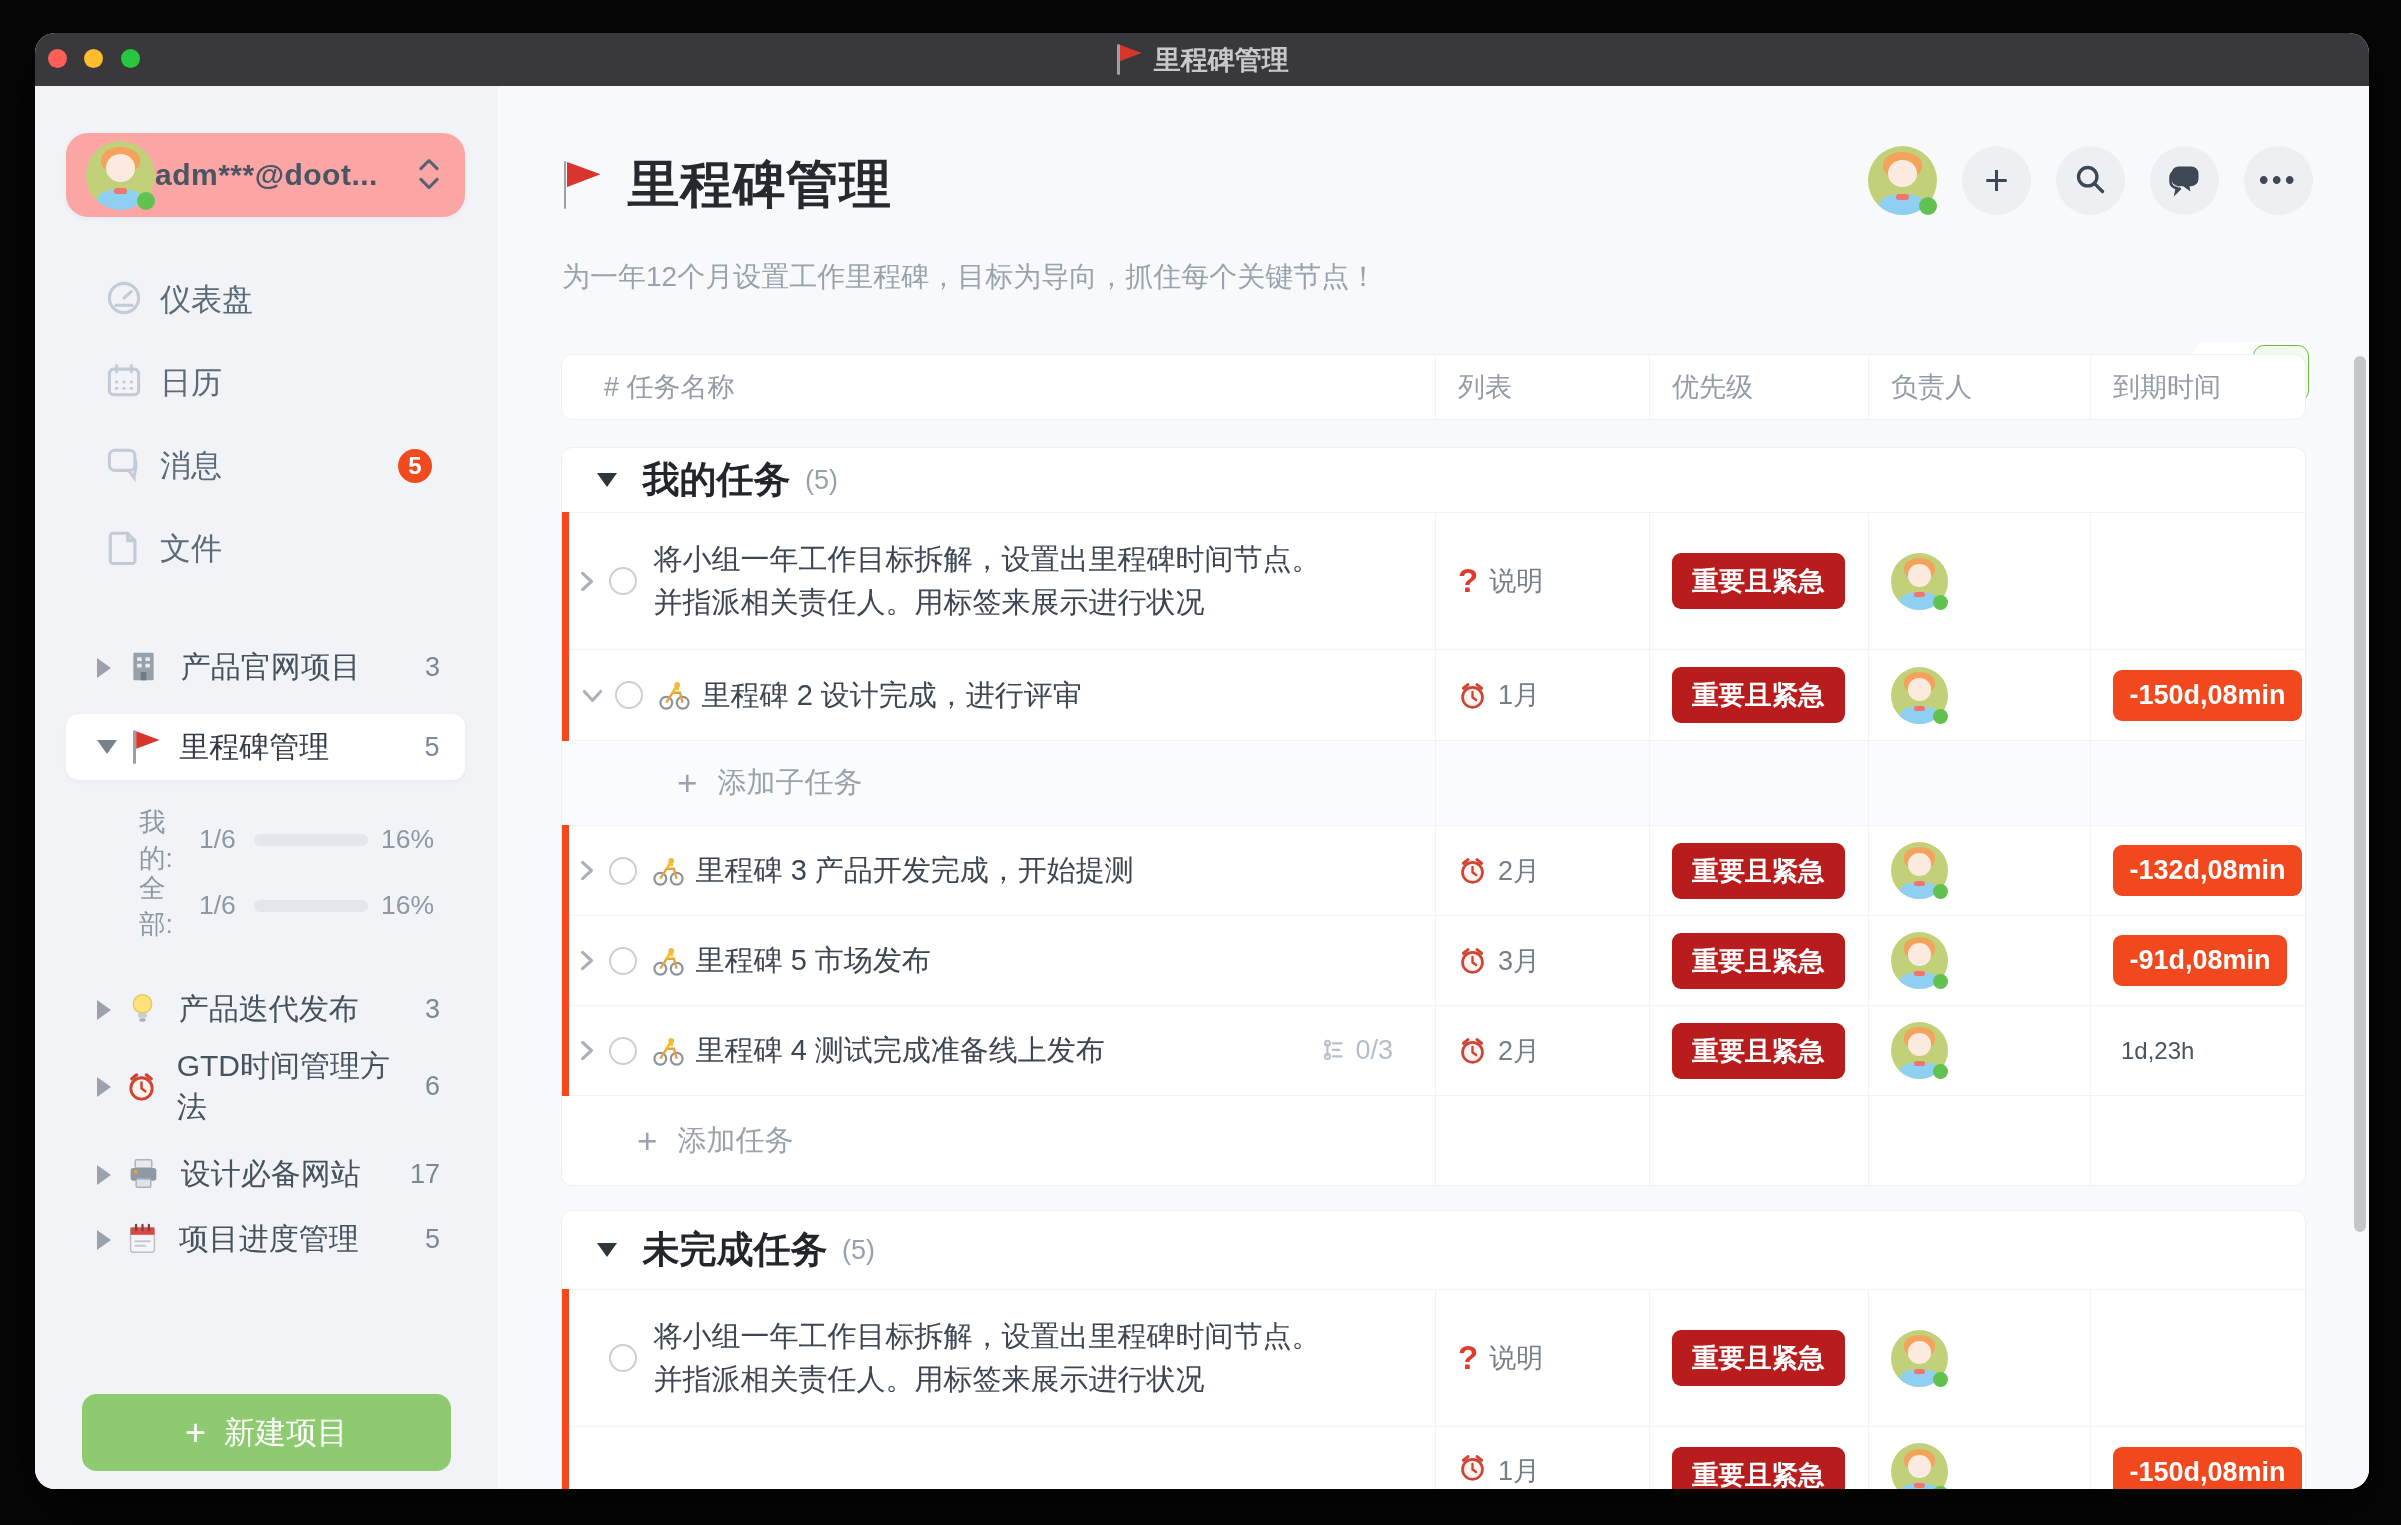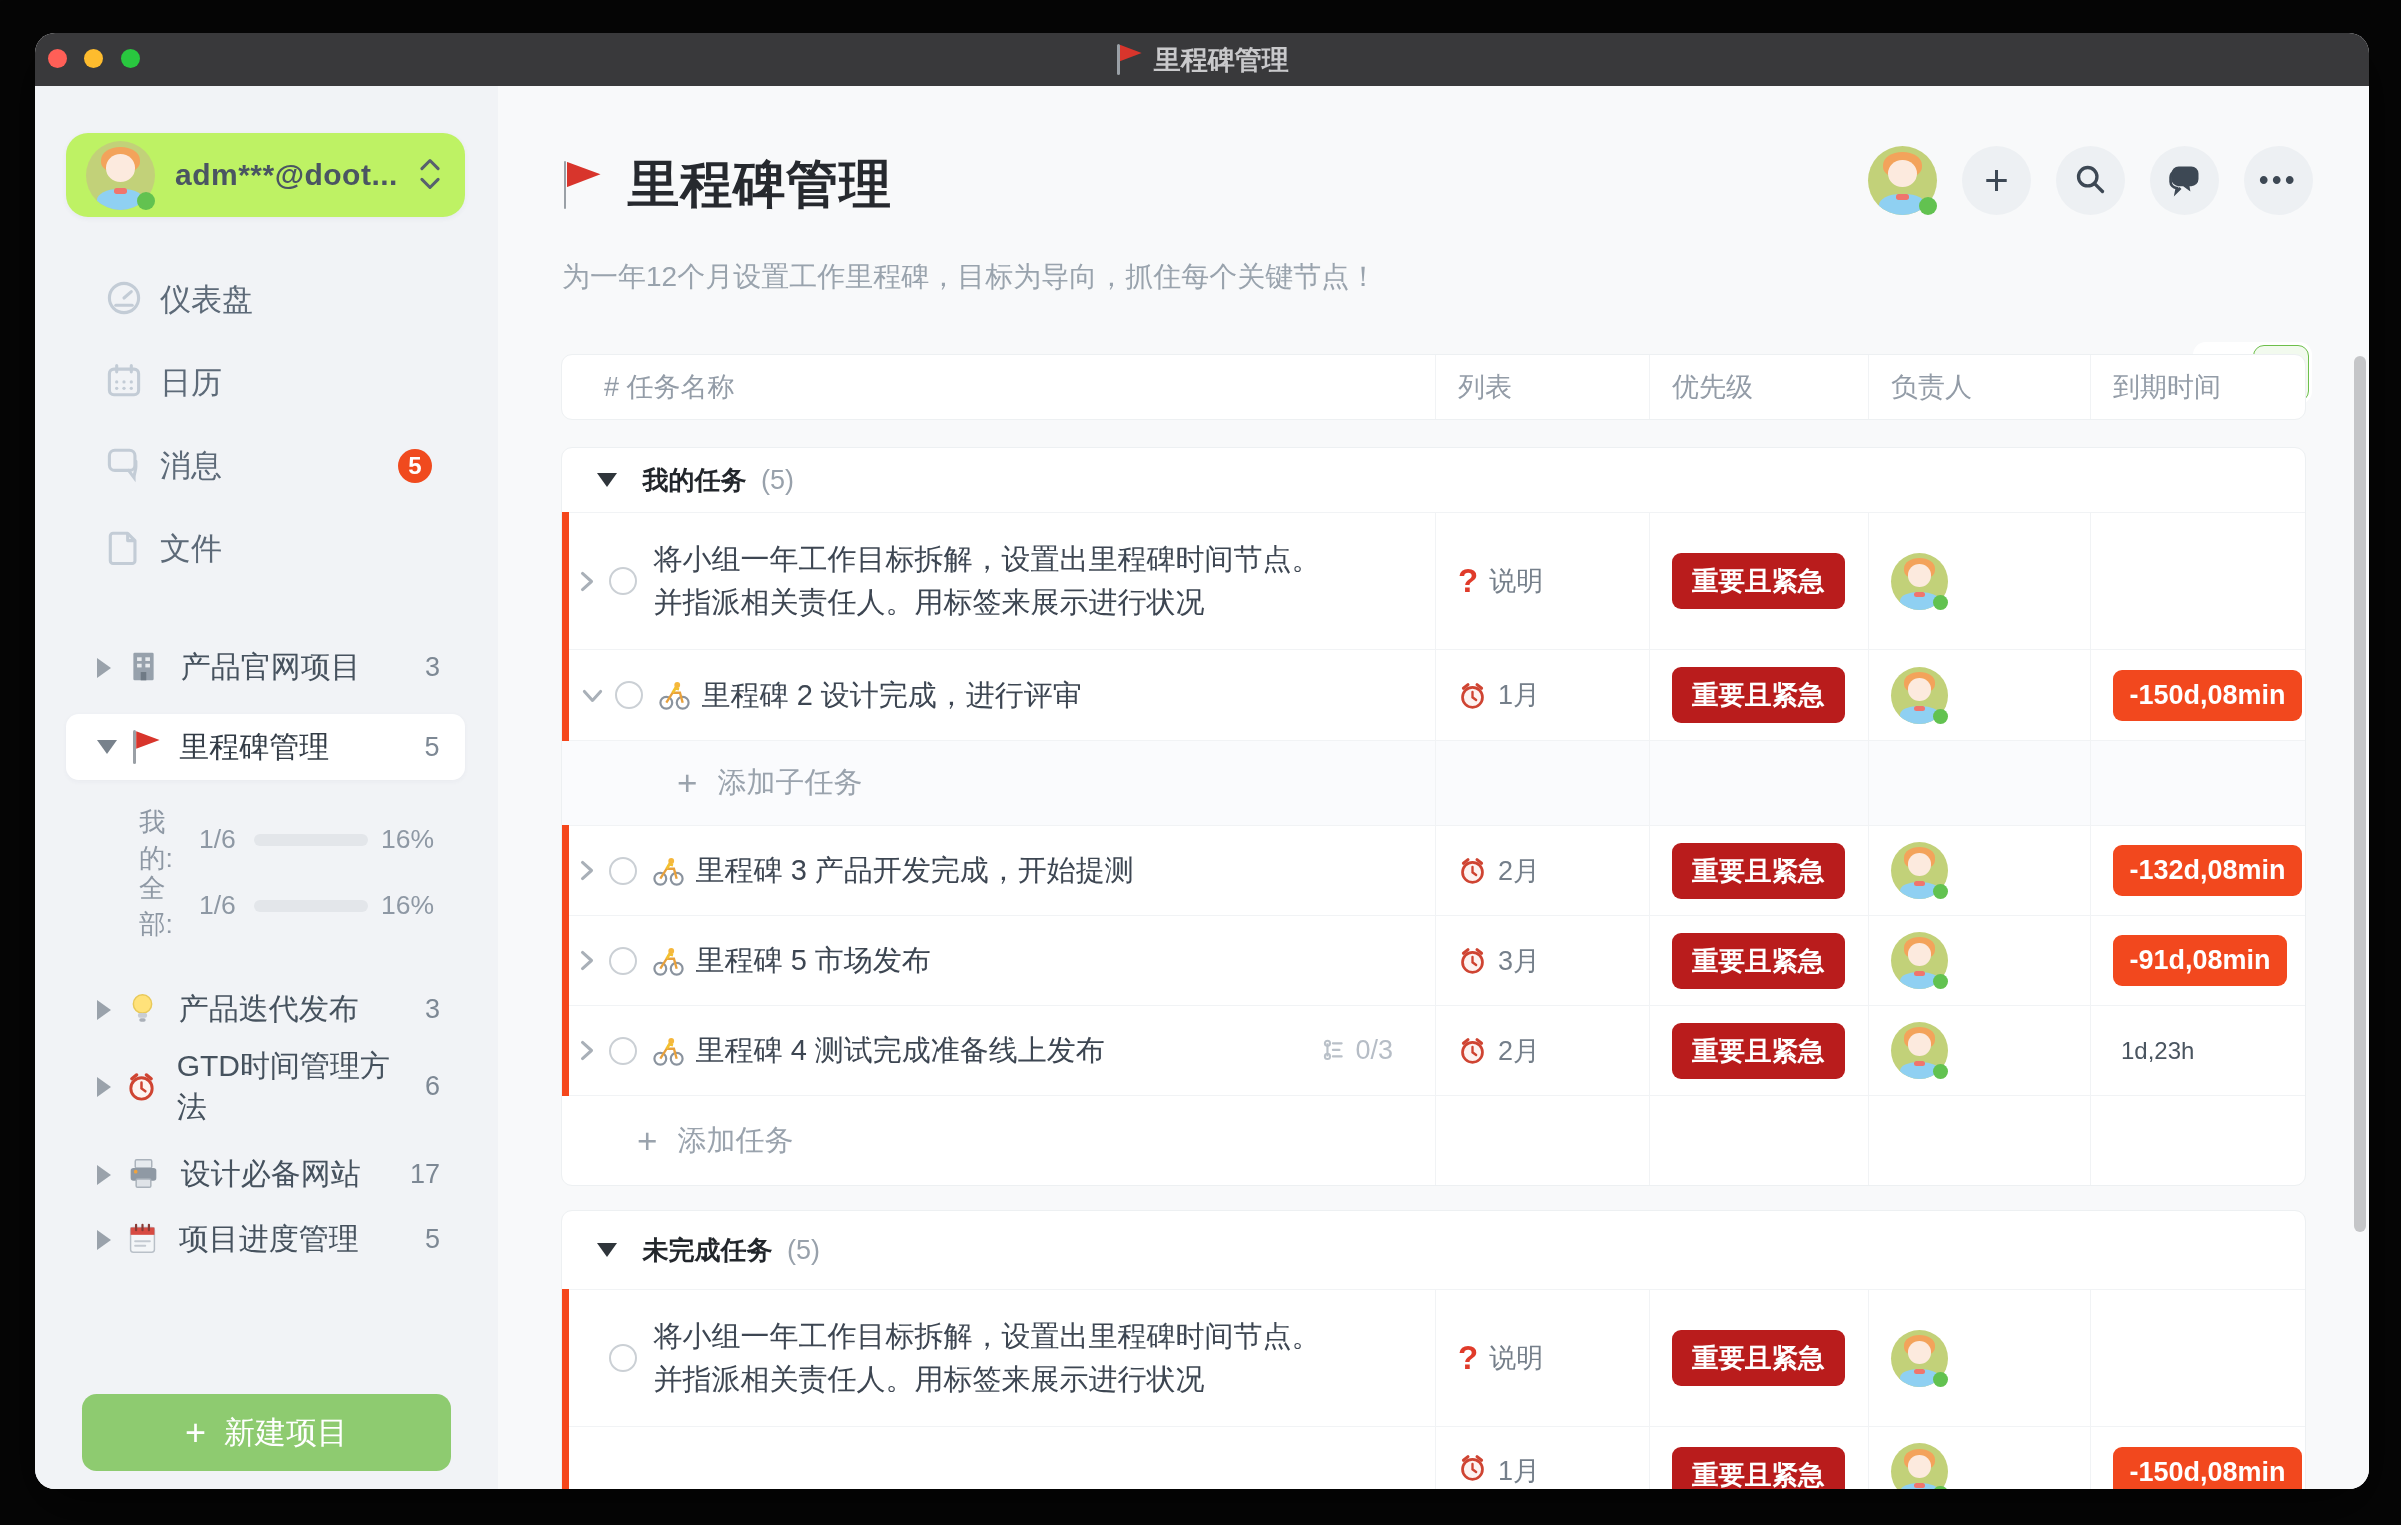--- a/index.html
+++ b/index.html
@@ -15,21 +15,21 @@
 
   
   .flagicon { position:relative; display:inline-block; width:.95em; height:1.15em; }
   .flagicon::before { content:""; position:absolute; left:1.8px; top:0; bottom:0; width:2.7px; background:#9aa0a6; border-radius:1.8px; }
   .flagicon::after { content:""; position:absolute; left:4.6px; top:0.9px; width:85%; height:62%; background:#d8352c; clip-path:polygon(0 0,100% 42%,0 85%); }
 
   .bodyrow { flex:1; display:flex; min-height:0; }
 
   
   .sidebar { width:463px; flex:0 0 463px; background:#f1f3f6; position:relative; }
-  .user-chip { position:absolute; left:31px; top:47px; width:399px; height:84px; background:#bef264; border-radius:22px; display:flex; align-items:center; padding:0 24px 0 20px; gap:20px; box-shadow:0 1.8px 5.5px rgba(40,60,90,.05); cursor:pointer; }
+  .user-chip { position:absolute; left:31px; top:47px; width:399px; height:84px; background:#fca5a5; border-radius:22px; display:flex; align-items:center; padding:0 24px 0 20px; box-shadow:0 1.8px 5.5px rgba(40,60,90,.05); cursor:pointer; }
   .user-email { font-size:30px; font-weight:700; color:#4a5562; letter-spacing:0.5px; }
   .chev-updown { margin-left:auto; color:#57616e; }
 
   
   .avatar { position:relative; border-radius:50%; background:#c2d179; overflow:visible; flex:0 0 auto; }
   .avatar .clip { position:absolute; inset:0; border-radius:50%; overflow:hidden; }
   .avatar .hair { position:absolute; left:22%; top:9%; width:56%; height:38%; background:#f3a35b; border-radius:50% 50% 42% 42%; }
   .avatar .face { position:absolute; left:29%; top:20%; width:42%; height:40%; background:#fceade; border-radius:50%; }
   .avatar .torso{ position:absolute; left:16%; bottom:-4%; width:68%; height:34%; background:#8fd0f2; border-radius:46% 46% 0 0; }
   .avatar .bow  { position:absolute; left:41%; bottom:22%; width:18%; height:9%; background:#f0756d; border-radius:2.7px; }
@@ -84,21 +84,21 @@
   .hcell { display:flex; align-items:center; font-size:27px; color:#939ca7; border-right:0.9px solid #f1f3f5; padding-left:22px; }
   .hcell:last-child { border-right:none; }
   .w0{width:874px;} .w1{width:214px;} .w2{width:219px;} .w3{width:222px;} .w4{flex:1;}
   .hcell.w0 { padding-left:42px; }
 
   .gcard { position:absolute; left:63px; width:1745px; background:#fff; border:0.9px solid #edf0f2; border-radius:11px; overflow:hidden; display:flex; flex-direction:column; }
   .gcard1 { top:361px; height:739px; }
   .gcard2 { top:1124px; height:383px; }
 
   .g-header { display:flex; align-items:center; padding-left:35px; gap:25.5px; }
-  .g-title { font-size:26px; font-weight:700; color:#22262b; }
+  .g-title { font-size:37px; font-weight:700; color:#22262b; }
   .g-count { font-size:27px; color:#98a1ab; }
 
   .trow { position:relative; display:flex; align-items:stretch; border-top:0.9px solid #f1f3f5; }
   .trow.striped::before { content:""; position:absolute; left:0; top:-0.9px; bottom:-0.9px; width:7.3px; background:#f5471c; z-index:2; }
   .c { display:flex; align-items:center; border-right:0.9px solid #f1f3f5; padding-left:22px; }
   .c:last-child { border-right:none; }
   .c0content { display:flex; align-items:center; width:100%; padding-right:18px; }
   .h70{height:64px;flex:0 0 64px;} .h86{height:78px;flex:0 0 78px;text-align:center;} .h150{height:137px;flex:0 0 137px;} .h100{height:91px;flex:0 0 91px;} .h93{height:85px;flex:0 0 85px;} .h99{height:90px;flex:0 0 90px;} .h164{height:150px;flex:0 0 150px;}
 
   .chev { width:27px; margin-left:11px; color:#a9b0b8; display:flex; align-items:center; justify-content:center; cursor:pointer; flex:0 0 auto; }

